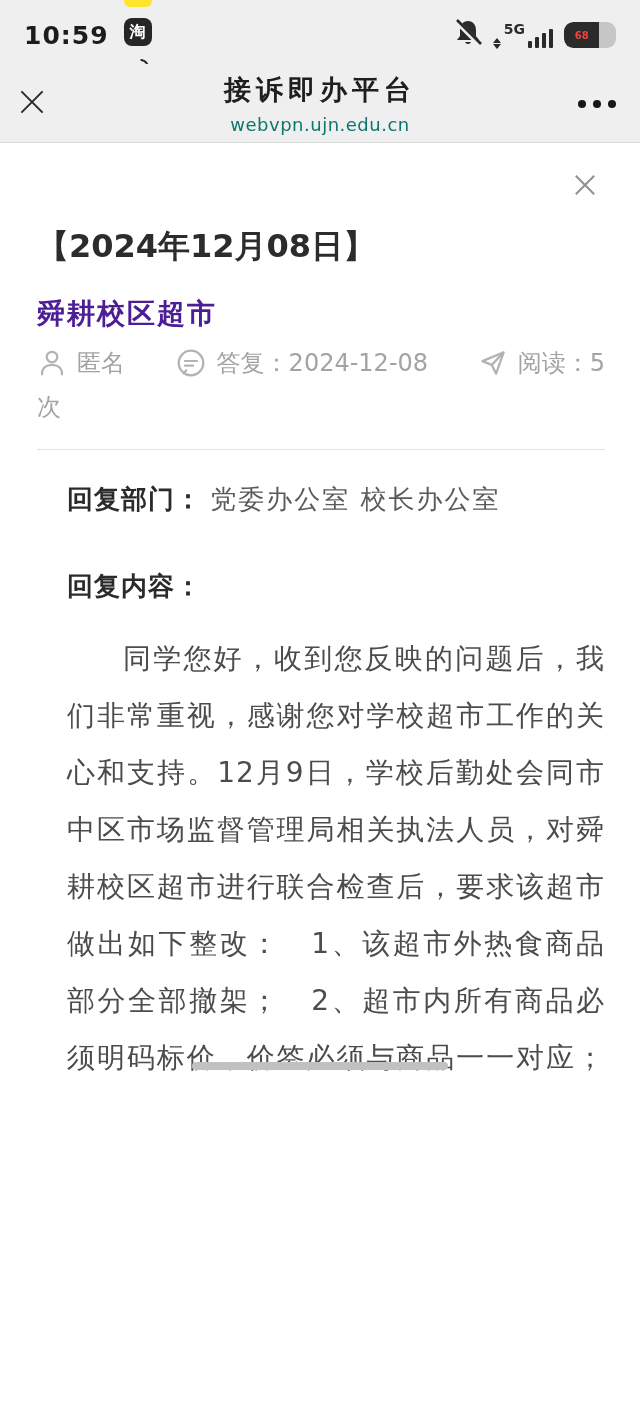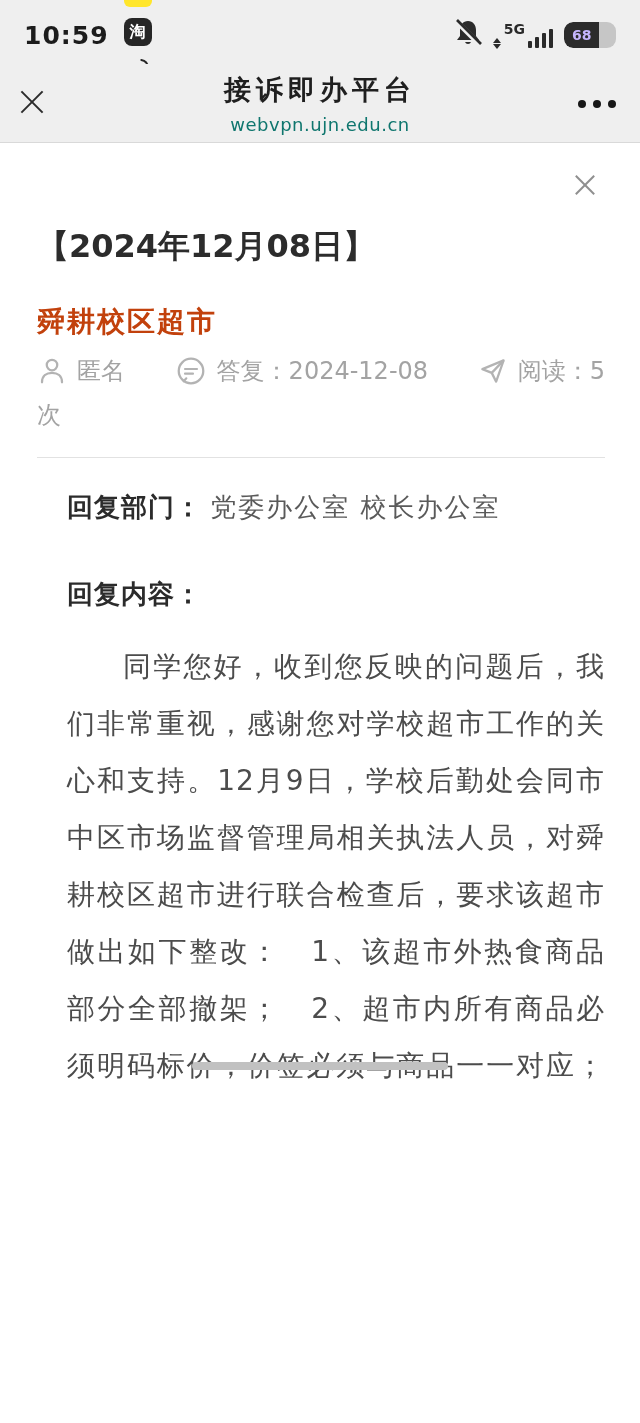--- a/index.html
+++ b/index.html
@@ -41,21 +41,21 @@
   .bars i:nth-child(3){height:15px} .bars i:nth-child(4){height:19px}
   .battery {
     position: relative; width: 52px; height: 26px; border-radius: 9px;
     background: #c6c6c6; overflow: hidden; margin-left: 2px;
   }
   .battery .fill {
     position: absolute; left: 0; top: 0; bottom: 0; width: 68%;
     background: #2b2b2b; border-radius: 9px 0 0 9px;
     display: flex; align-items: center; justify-content: center;
   }
-  .battery .pct { color: #c4b5fd; font-size: 14px; font-weight: 700; }
+  .battery .pct { color: #ef4444; font-size: 10px; font-weight: 700; }
 
   
   .navbar {
     position: relative;
     height: 79px;
     background: #efefef;
     border-bottom: 1px solid #d9d9d9;
   }
   .nav-close {
     position: absolute; left: 18px; top: 24px;
@@ -78,21 +78,21 @@
   .dlg-close-row { display: flex; justify-content: flex-end; padding: 30px 0 0 0; }
   .dlg-close { position: relative; width: 24px; height: 24px; margin-right: 8px; }
   .dlg-close::before, .dlg-close::after {
     content: ""; position: absolute; left: -1px; top: 11px;
     width: 26px; height: 2px; background: #8f8f8f;
   }
   .dlg-close::before { transform: rotate(45deg); }
   .dlg-close::after { transform: rotate(-45deg); }
 
   .date-heading { margin-top: 28px; font-size: 32px; font-weight: 700; color: #2c2c2c; }
-  .post-title   { margin-top: 34px; font-size: 28px; font-weight: 700; color: #c2410c; letter-spacing: 2px; }
+  .post-title   { margin-top: 26px; font-size: 28px; font-weight: 700; color: #4c1d95; letter-spacing: 2px; }
 
   .meta-row {
     margin-top: 14px;
     display: flex; align-items: center; justify-content: space-between;
     color: #a3a3a3; font-size: 24px;
   }
   .meta-item { display: flex; align-items: center; gap: 10px; }
   .meta-item svg { display: block; }
   .meta-wrap { margin-top: 12px; color: #a3a3a3; font-size: 24px; }
 

